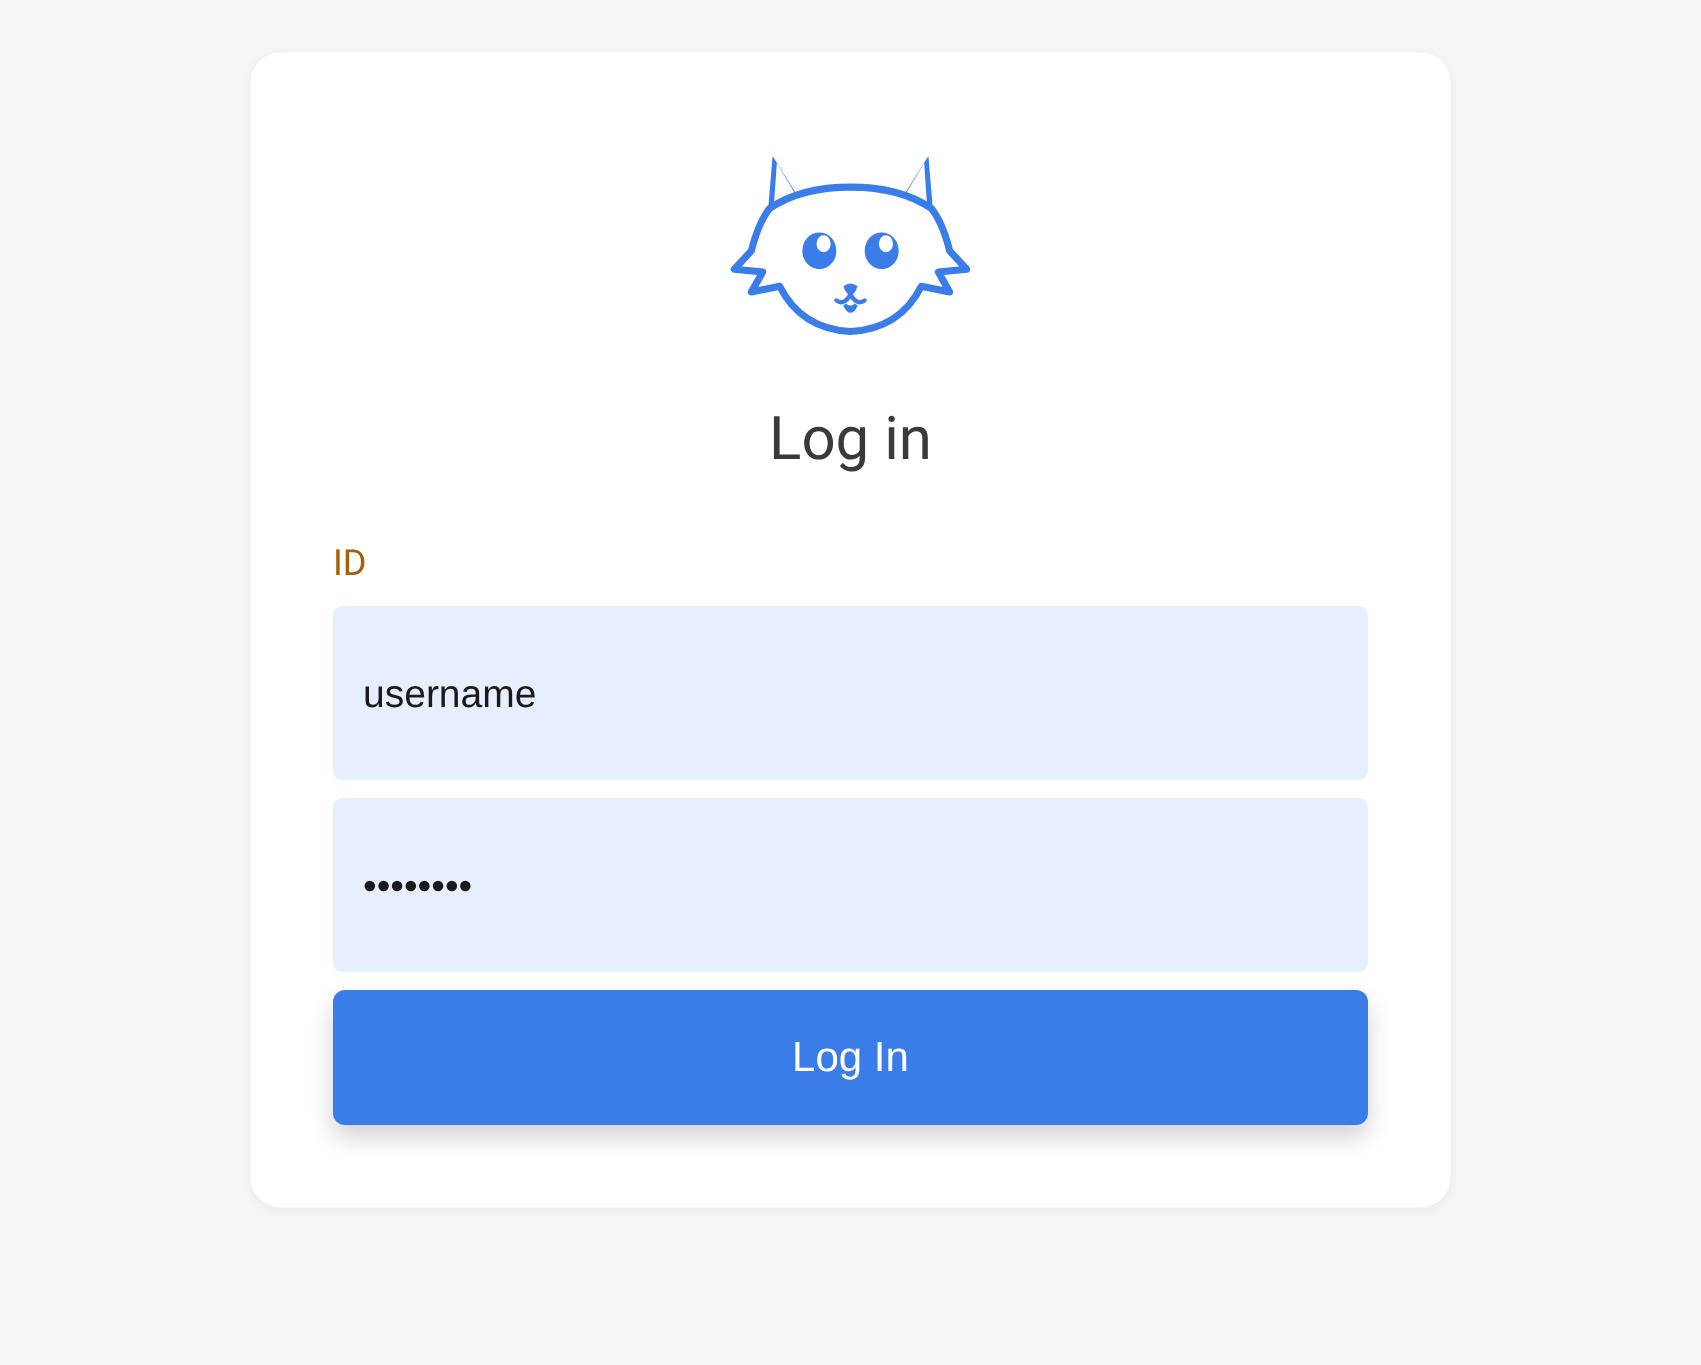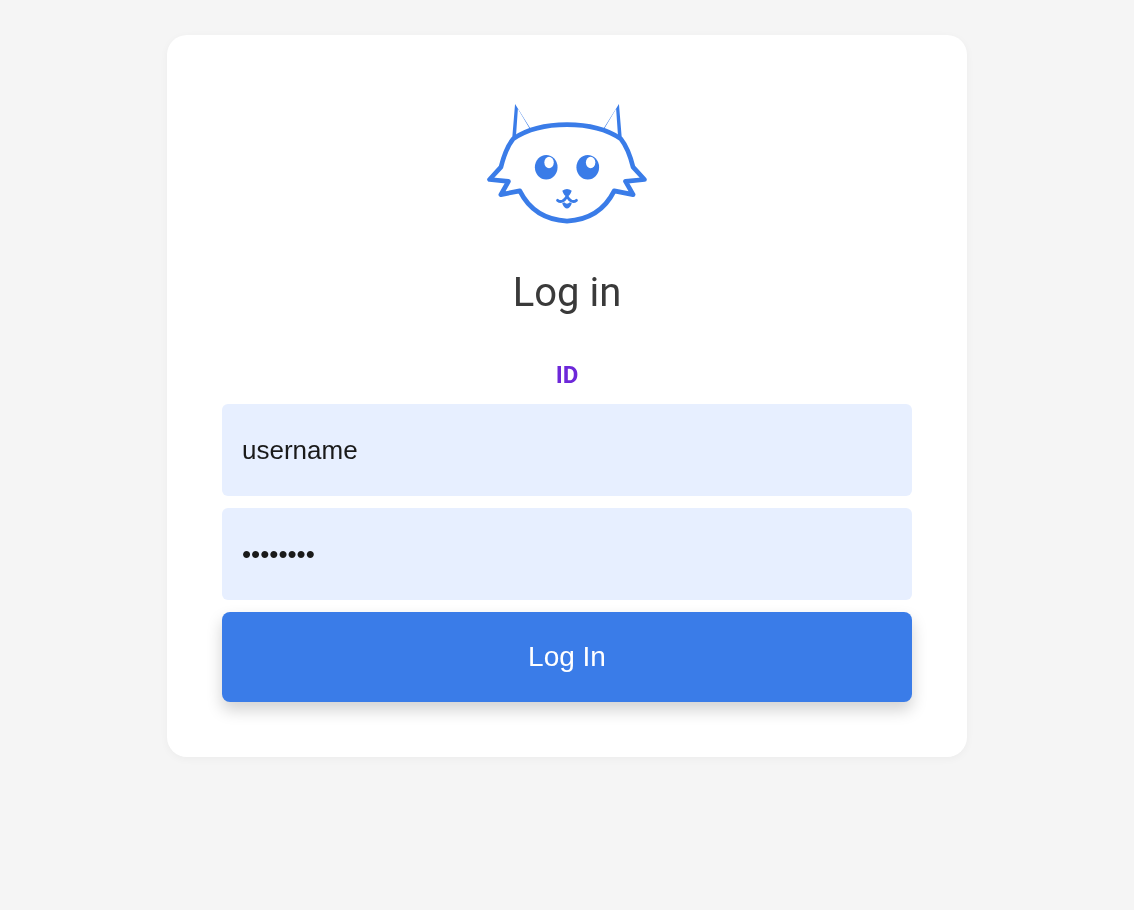--- a/index.html
+++ b/index.html
@@ -35,29 +35,28 @@
     }
     .heading {
       text-align: center;
       font-size: 40px;
       font-weight: 400;
       color: #3a3a3a;
       margin-bottom: 45px;
     }
     .field-label {
       font-size: 24px;
-      color: #6d28d9;
-      font-weight: 700;
+      color: #a16207;
+      font-weight: 400;
       margin-bottom: 15px;
       display: block;
-      text-align: center;
     }
     .text-input {
       width: 100%;
-      height: 92px;
+      height: 116px;
       border: none;
       background: #e7efff;
       border-radius: 6px;
       font-size: 26px;
       padding: 0 20px;
       color: #1a1a1a;
       outline: none;
       margin-bottom: 12px;
     }
     .text-input::placeholder {

